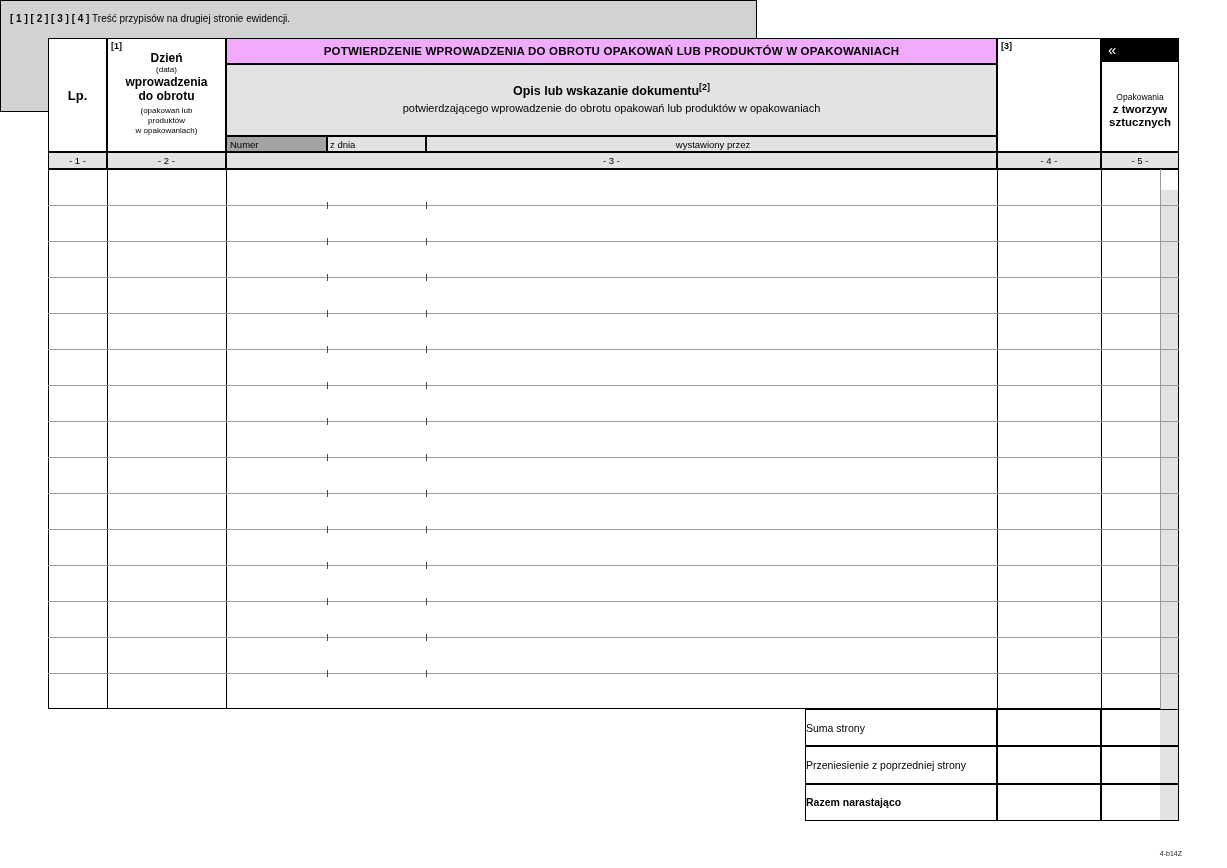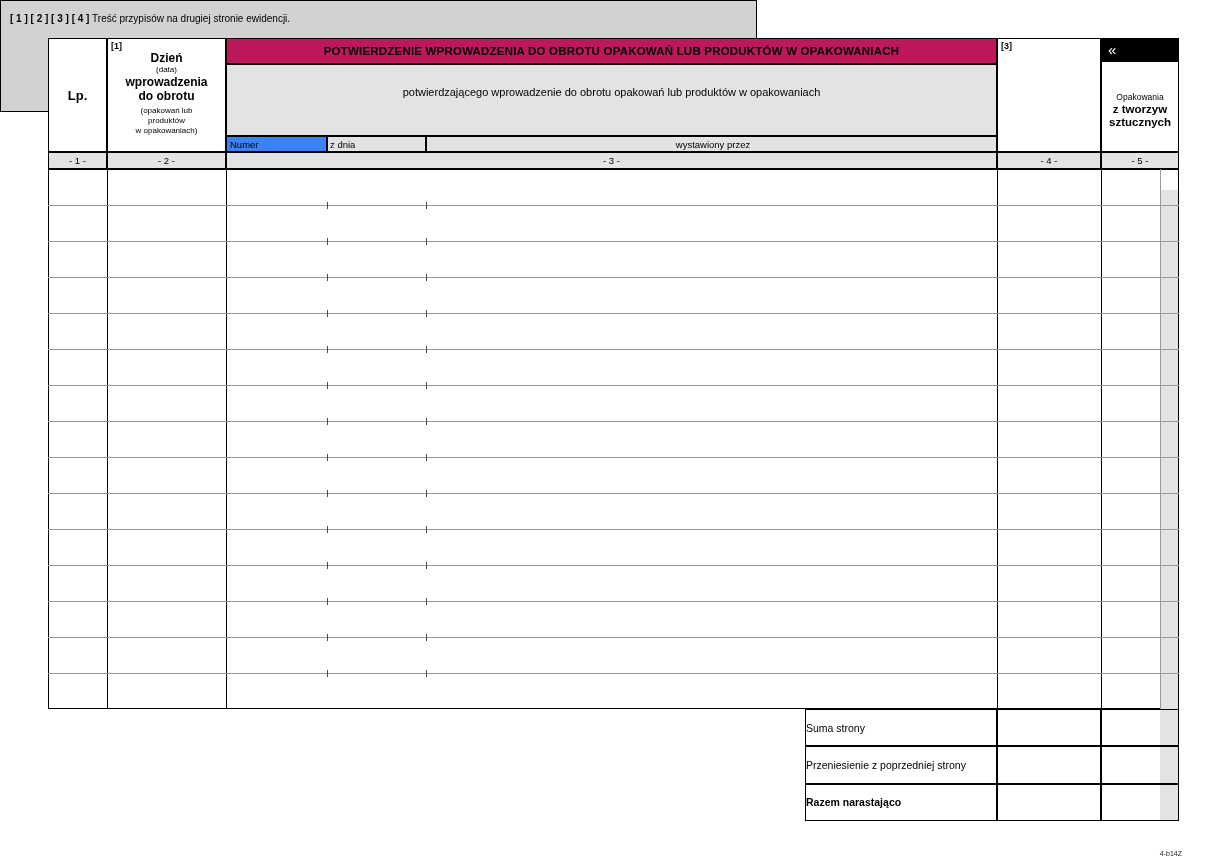--- a/index.html
+++ b/index.html
@@ -52,40 +52,40 @@
   }
   #col-date-head .sup { font-size: 9px; font-weight: bold; text-align: left; display:block; line-height: 10px;}
   #col-date-head .l1 { font-size: 12px; font-weight: bold; line-height: 14px; }
   #col-date-head .l-small { font-size: 8px; line-height: 10px; }
   #col-date-head .l2 { font-size: 12px; font-weight: bold; line-height: 14px; }
   #col-date-head .note { font-size: 8px; line-height: 9.5px; margin-top: 3px; }
 
   
   #col-doc-title {
     left: 226px; top: 38px; width: 771px; height: 26px;
-    background: #be185d;
+    background: #f0abfc;
     display: flex; align-items: center; justify-content: center;
     font-size: 11.5px; font-weight: bold; letter-spacing: .2px;
   }
   
   #col-doc-desc {
     left: 226px; top: 64px; width: 771px; height: 72px;
     background: #e3e3e3;
     text-align: center;
     padding-top: 17px;
     box-sizing: border-box;
   }
   #col-doc-desc .d1 { font-size: 12.5px; font-weight: bold; }
   #col-doc-desc .d1 sup { font-size: 9px; font-weight: bold; }
   #col-doc-desc .d2 { font-size: 11px; margin-top: 4px; }
 
   
   #sub-numer {
     left: 226px; top: 136px; width: 101px; height: 16px;
-    background: #3b82f6; font-size: 9.5px; padding-left: 3px; line-height: 15px;
+    background: #a3a3a3; font-size: 9.5px; padding-left: 3px; line-height: 15px;
   }
   #sub-zdnia {
     left: 327px; top: 136px; width: 99px; height: 16px;
     background: #e3e3e3; font-size: 9.5px; padding-left: 2px; line-height: 15px;
   }
   #sub-wyst {
     left: 426px; top: 136px; width: 571px; height: 16px;
     background: #e3e3e3; font-size: 9.5px; padding-left: 3px; line-height: 15px; text-align: center;
   }
 
@@ -220,20 +220,23 @@
     <div class="l2">wprowadzenia</div>
     <div class="l2">do obrotu</div>
     <div class="note">(opakowań lub</div>
     <div class="l-small">produktów</div>
     <div class="l-small">w opakowaniach)</div>
   </div>
 
   <div class="hdr-cell" id="col-doc-title">POTWIERDZENIE WPROWADZENIA DO OBROTU OPAKOWAŃ LUB PRODUKTÓW W OPAKOWANIACH</div>
 
   <div class="hdr-cell" id="col-doc-desc">
+    <div class="d1">
+      <span>Opis lub wskazanie dokumentu</span><sup>[2]</sup>
+    </div>
     <div class="d2">potwierdzającego wprowadzenie do obrotu opakowań lub produktów w opakowaniach</div>
   </div>
 
   <div class="hdr-cell" id="sub-numer">Numer</div>
   <div class="hdr-cell" id="sub-zdnia">z dnia</div>
   <div class="hdr-cell" id="sub-wyst">wystawiony przez</div>
 
   <div class="hdr-cell" id="col-4-head">
     <span>[3]</span>
   </div>

